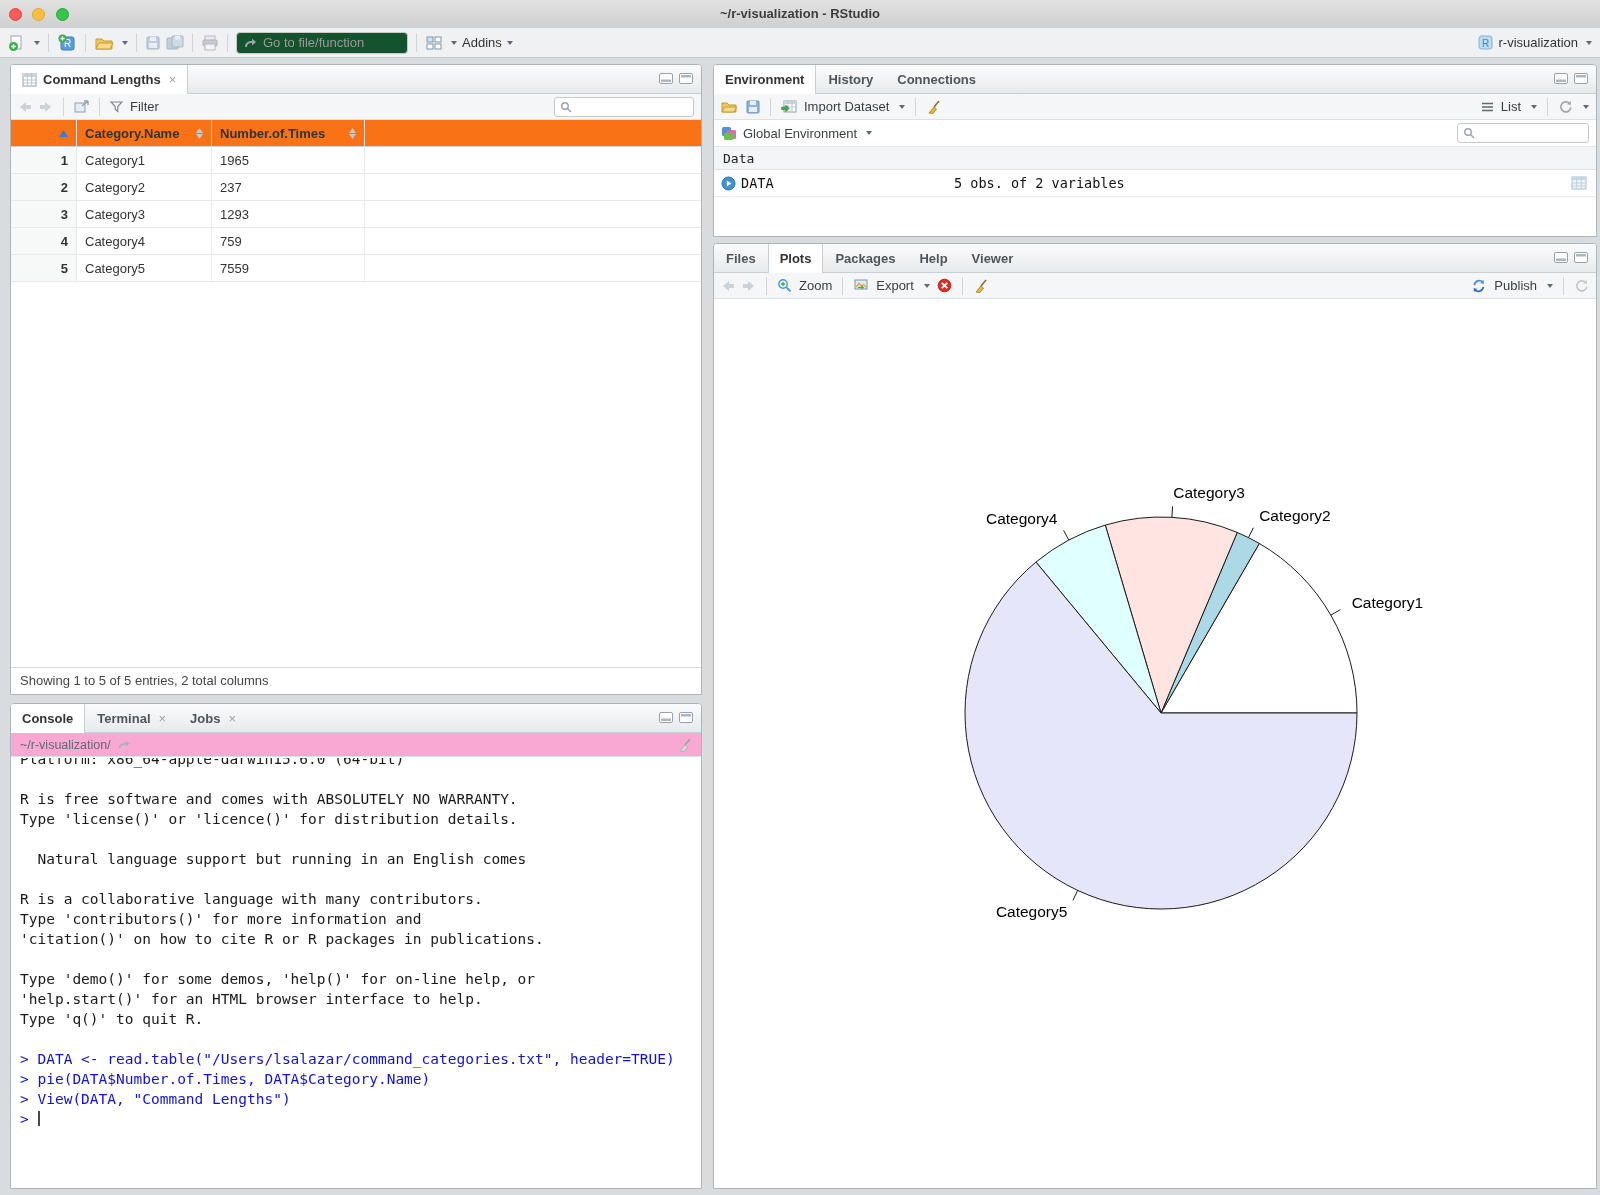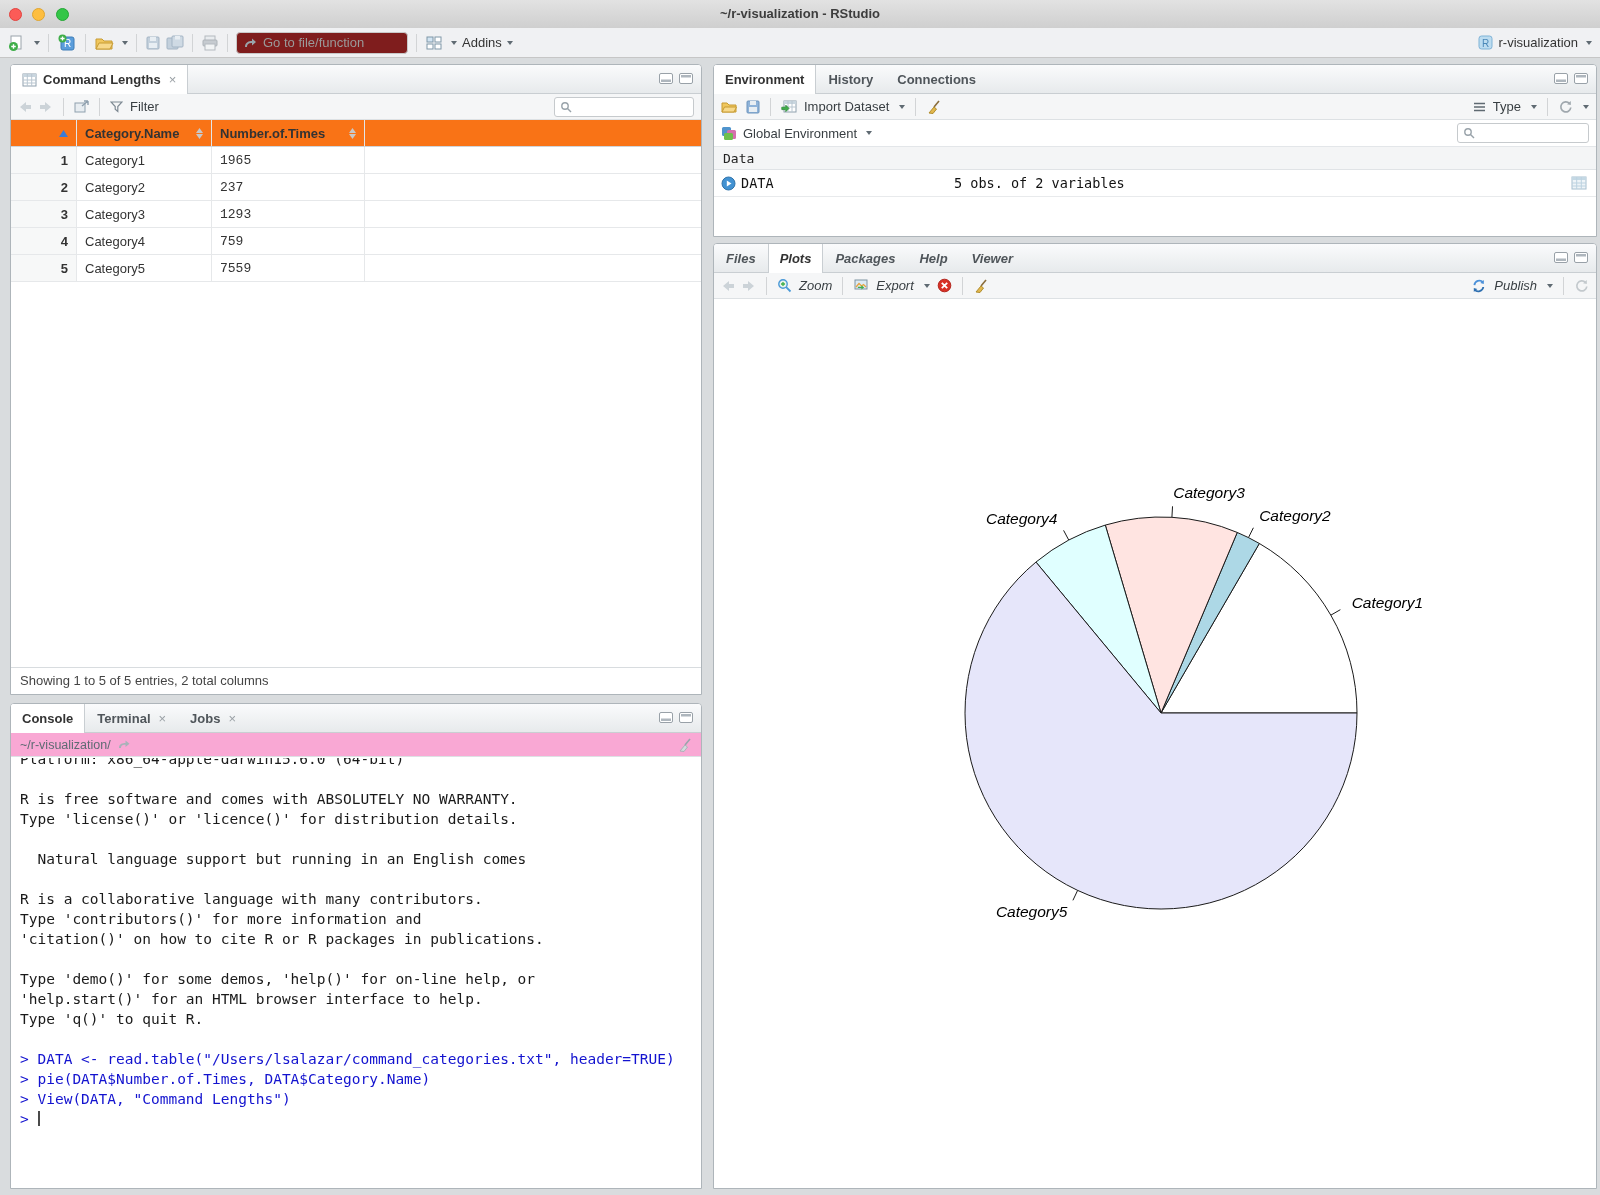--- a/index.html
+++ b/index.html
@@ -18,32 +18,32 @@
     color:#3d3d3d; font-size:13px; font-weight:600; }
 
   
   .main-toolbar { position:absolute; left:0; top:28px; width:1600px; height:30px;
     background:#f0f1f3; border-bottom:1px solid #c6c6c6; display:flex; align-items:center;
     padding:0 8px; gap:5px; }
   .tb-sep { width:1px; height:18px; background:#d2d4d6; margin:0 3px; }
   .icon { display:inline-flex; align-items:center; justify-content:center; }
   .caret { width:0; height:0; border-left:3.5px solid transparent; border-right:3.5px solid transparent;
     border-top:4px solid #5f6a72; display:inline-block; margin-left:3px; }
-  .goto-box { display:flex; align-items:center; width:172px; height:22px; background:#7f1d1d;
+  .goto-box { display:flex; align-items:center; width:172px; height:22px; background:#14532d;
     border:1px solid #c9c9c9; border-radius:4px; padding:0 6px; gap:6px; }
   .goto-box .ph { color:#9a9a9a; font-size:13px; }
   .addins { display:flex; align-items:center; gap:2px; font-size:13px; color:#333; }
   .proj-right { margin-left:auto; display:flex; align-items:center; gap:5px; color:#333; }
 
   
   .pane { position:absolute; background:#fff; border:1px solid #aeb5ba; border-radius:4px 4px 0 0; overflow:hidden; }
   #pane-viewer { left:10px; top:64px; width:692px; height:631px; }
   #pane-console { left:10px; top:703px; width:692px; height:486px; }
   #pane-env { left:713px; top:64px; width:884px; height:173px; }
-  #pane-plots { left:713px; top:243px; width:884px; height:946px;font-style:italic; }
+  #pane-plots { left:713px; top:243px; width:884px; height:946px; }
 
   .tabbar { position:relative; height:29px; background:linear-gradient(#fafbfc,#e7eaec);
     border-bottom:1px solid #c9ced2; display:flex; align-items:stretch; }
   .tab { display:flex; align-items:center; gap:6px; padding:0 11px; font-size:13px; font-weight:600;
     color:#4f555a; border-right:1px solid transparent; border-left:1px solid transparent; cursor:default; }
   .tab.active { background:#fff; border-right:1px solid #c9ced2; border-left:1px solid #c9ced2;
     margin-bottom:-1px; color:#333; }
   .tab.active:first-child { border-left:none; }
   .tab .close { color:#9aa0a5; font-weight:400; font-size:13px; margin-left:2px; }
   .minmax { position:absolute; right:8px; top:8px; display:flex; gap:6px; }
@@ -59,21 +59,21 @@
   .dv-header { display:flex; height:27px; border-bottom:1px solid #cfd4d8; font-weight:700; background:#f97316; }
   .dv-header .hc { display:flex; align-items:center; padding:0 8px; border-right:1px solid #e2e5e8; }
   .hc-num { width:66px; justify-content:flex-end; }
   .hc-name { width:135px; }
   .hc-times { width:153px; }
   .hc .sorters { margin-left:auto; display:flex; flex-direction:column; gap:1px; }
   .dv-row { display:flex; height:27px; border-bottom:1px solid #e6e8ea; }
   .dv-row .td { display:flex; align-items:center; padding:0 8px; border-right:1px solid #e6e8ea; color:#333; }
   .td-num { width:66px; justify-content:flex-end; font-weight:700; background:#f7f8f8; }
   .td-name { width:135px; }
-  .td-times { width:153px;font-family:Liberation Mono, monospace; }
+  .td-times { width:153px; }
   .dv-status { position:absolute; left:0; right:0; bottom:0; height:27px; border-top:1px solid #d8dcdf;
     background:#fff; line-height:26px; padding-left:9px; color:#444; font-size:13px; }
 
   
   .console-path { height:24px; background:#f9a8d4; border-bottom:1px solid #dde1e4;
     display:flex; align-items:center; padding:0 9px; gap:6px; color:#5e6b73; font-size:12.5px; }
   .console-body { position:absolute; left:0; right:0; top:54px; bottom:0; overflow:hidden;
     padding:0 0 0 9px; background:#fff; }
   .console-scroll { margin-top:-9px; }
   .console-line { font-family:"DejaVu Sans Mono", monospace; font-size:14.5px; line-height:20px;
@@ -445,21 +445,21 @@
             <path d="M13 1 L8 7" stroke="#8a6d3b" stroke-width="1.6"></path>
             <path d="M3 13 L8 7 L10.5 9 L7 13.5 Z" fill="#e3b84e" stroke="#b08c2c"></path>
           </svg>
       </span>
       <span class="right-tools">
         <span class="icon">
           <svg width="13" height="10">
               <path d="M1 1.5h11M1 5h11M1 8.5h11" stroke="#5f6a72" stroke-width="1.5"></path>
             </svg>
         </span>
-        <span class="tool-label">Type</span>
+        <span class="tool-label">List</span>
         <span class="caret"></span>
         <span class="tb-sep"></span>
         <span class="icon">
           <svg width="15" height="14">
               <path d="M11.5 3.5 A5 5 0 1 0 12.8 7.5" fill="none" stroke="#a0a8ae" stroke-width="1.7"></path>
               <path d="M12.8 1 L12.8 5 L9 4.2 Z" fill="#a0a8ae"></path>
             </svg>
         </span>
         <span class="caret"></span>
       </span>

